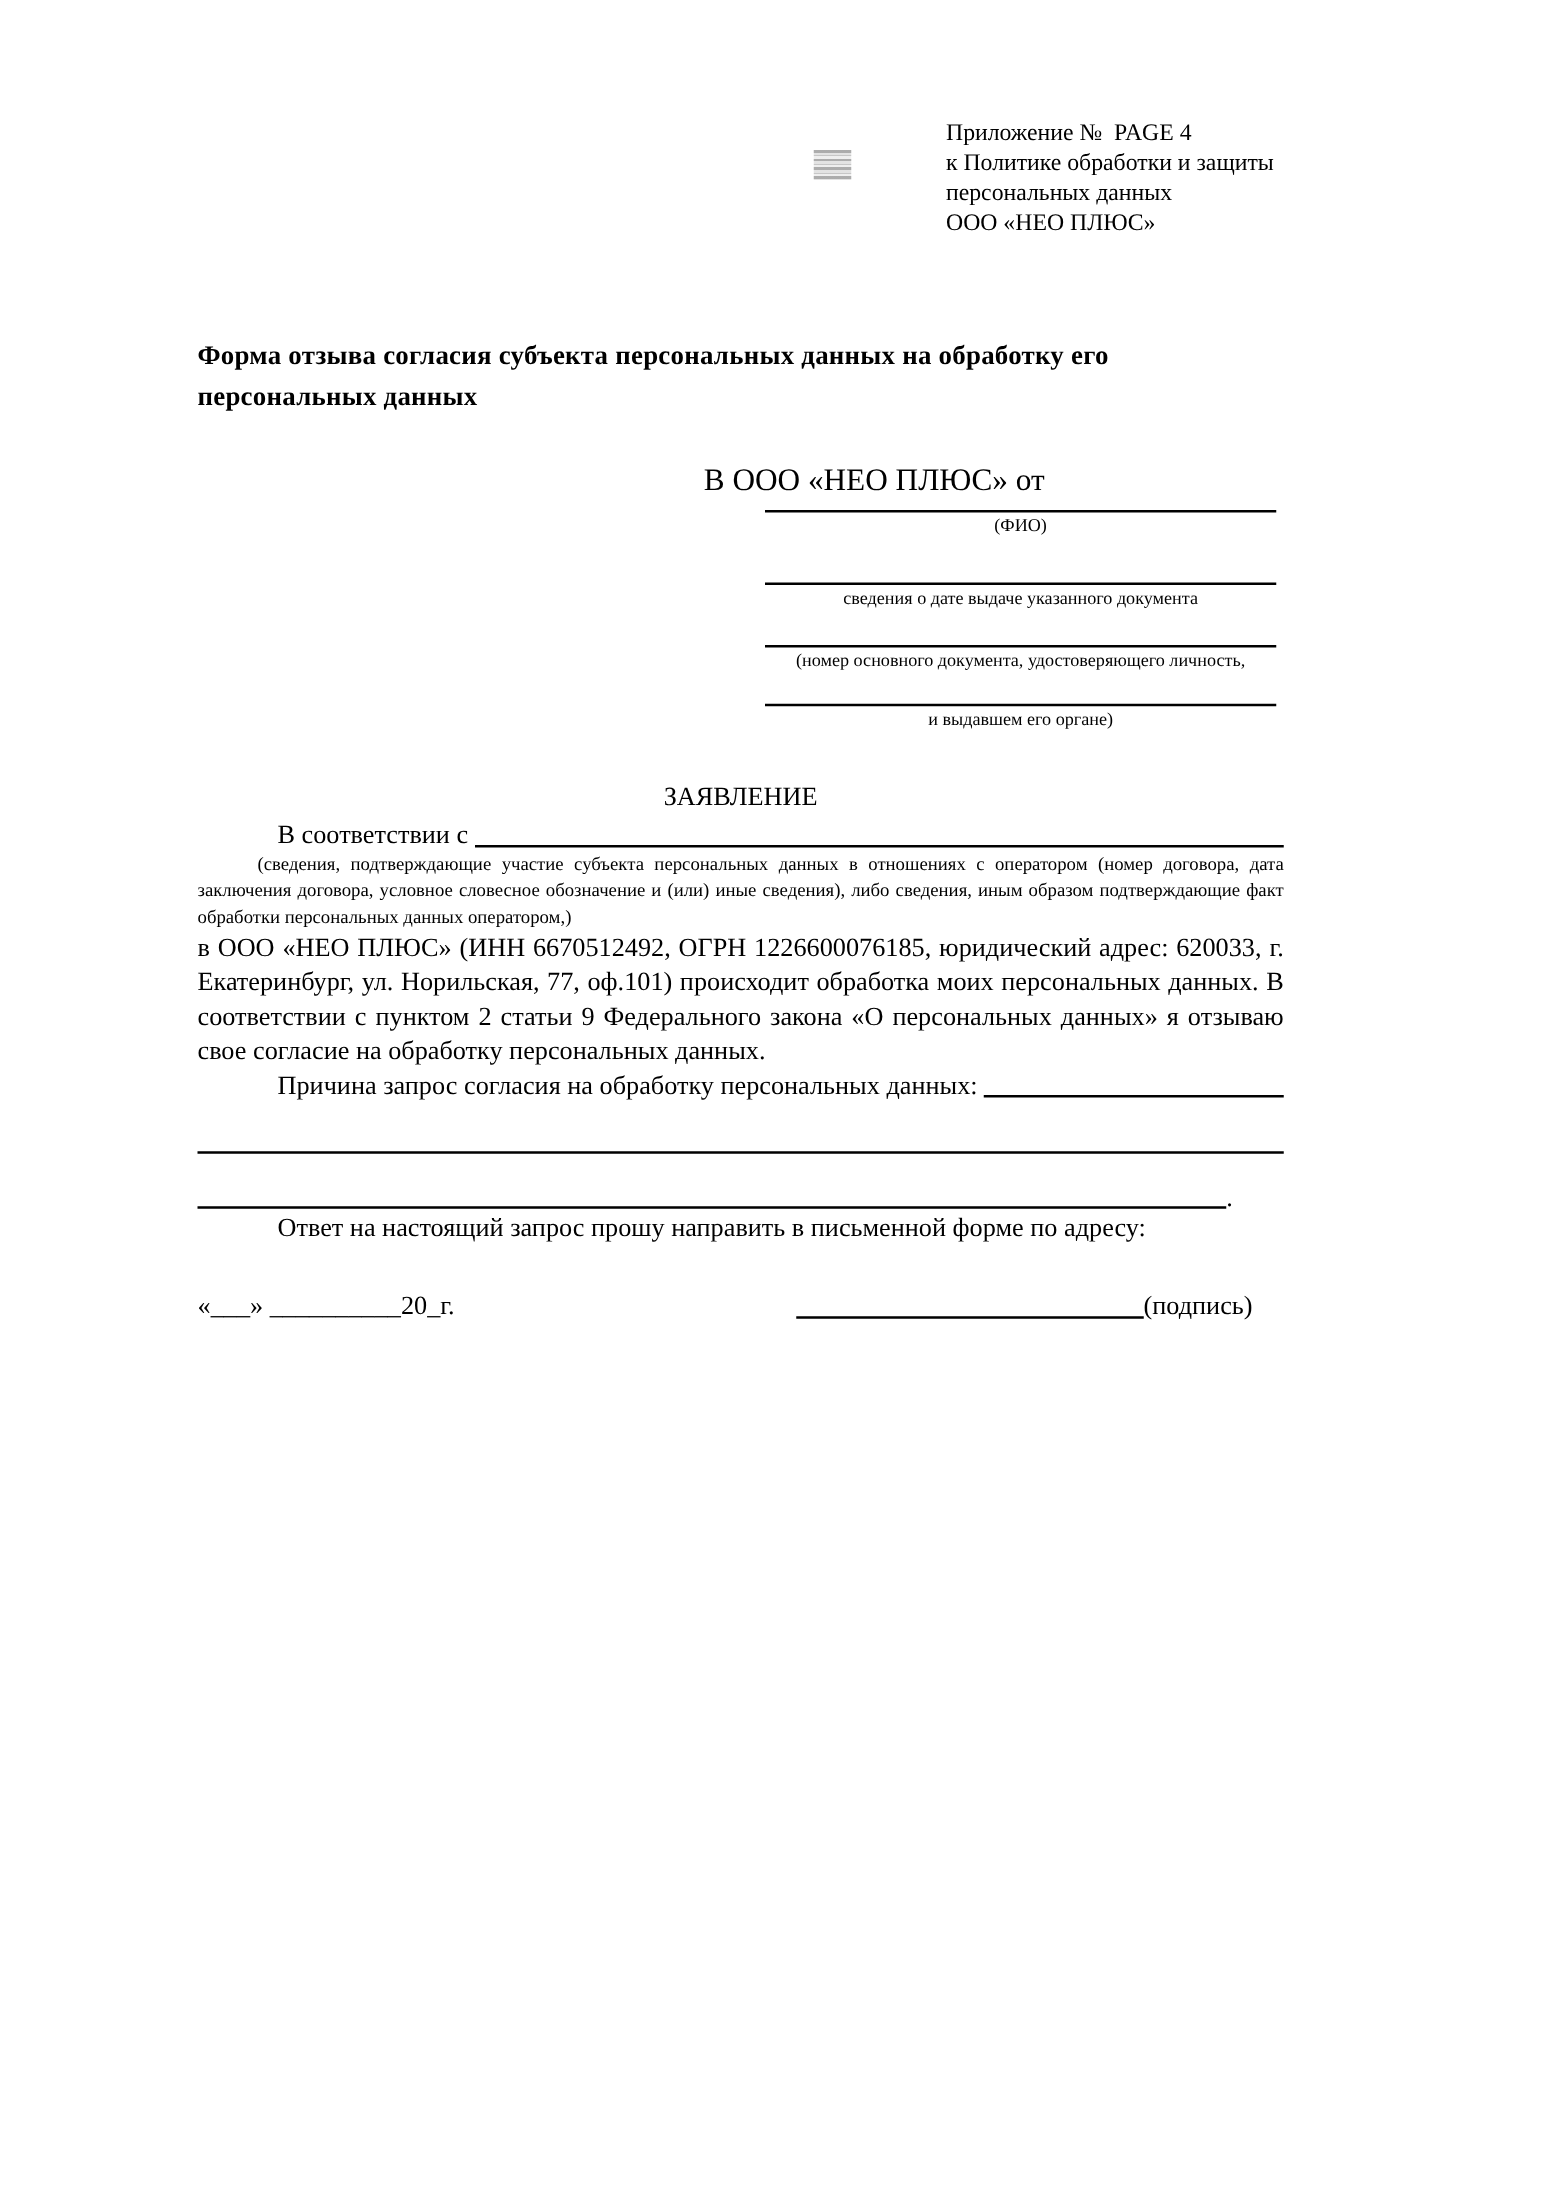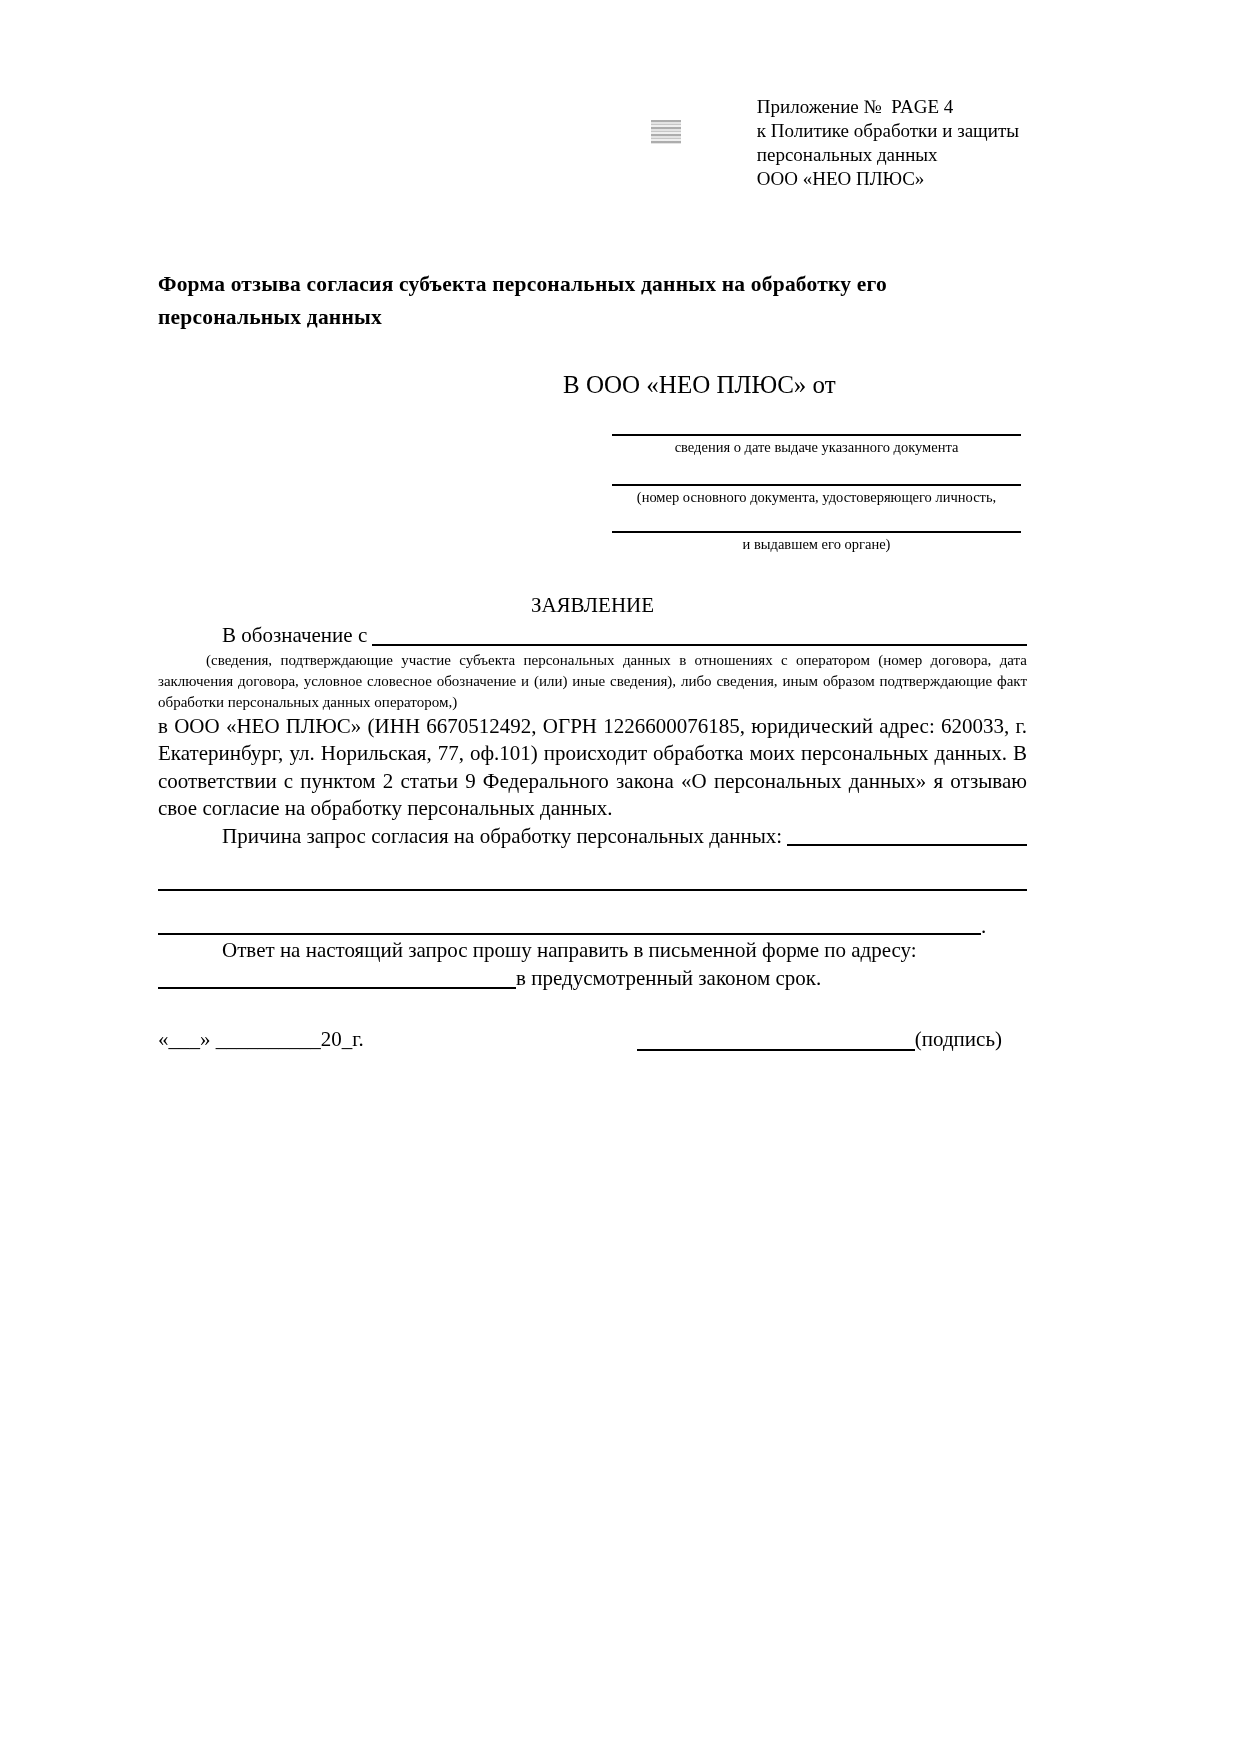--- a/index.html
+++ b/index.html
@@ -81,20 +81,24 @@
       <div>персональных данных</div>
       <div>ООО «НЕО ПЛЮС»</div>
     </div>
 
     <div class="title">Форма отзыва согласия субъекта персональных данных на обработку его
 персональных данных</div>
 
     <div class="addressee">
       <div class="to-line">В ООО «НЕО ПЛЮС» от</div>
 
+      <div class="field-group">
+        <div class="field-line fl-1"></div>
+        <div class="field-caption">(ФИО)</div>
+      </div>
 
       <div class="field-group">
         <div class="field-line fl-3"></div>
         <div class="field-caption">сведения о дате выдаче указанного документа</div>
       </div>
 
       <div class="field-group">
         <div class="field-line fl-2"></div>
         <div class="field-caption">(номер основного документа, удостоверяющего личность,</div>
       </div>
@@ -102,21 +106,21 @@
       <div class="field-group">
         <div class="field-line fl-4"></div>
         <div class="field-caption">и выдавшем его органе)</div>
       </div>
     </div>
 
     <div class="statement-heading">ЗАЯВЛЕНИЕ</div>
 
     <div class="flex-row intro-row">
       <span class="indent"></span>
-      <span>В обозначение с</span>
+      <span>В соответствии с</span>
       <span class="fill-line"></span>
     </div>
 
     <div class="small-note">(сведения, подтверждающие участие субъекта персональных данных в отношениях с оператором (номер договора, дата заключения договора, условное словесное обозначение и (или) иные сведения), либо сведения, иным образом подтверждающие факт обработки персональных данных оператором,)</div>
 
     <p class="body-par">в ООО «НЕО ПЛЮС» (ИНН 6670512492, ОГРН 1226600076185, юридический адрес: 620033, г. Екатеринбург, ул. Норильская, 77, оф.101) происходит обработка моих персональных данных. В соответствии с пунктом 2 статьи 9 Федерального закона «О персональных данных» я отзываю свое согласие на обработку персональных данных.</p>
 
     <div class="flex-row reason-row">
       <span class="indent"></span>
       <span>Причина запрос согласия на обработку персональных данных:</span>
@@ -126,24 +130,20 @@
     <div class="blank-row blank-1"></div>
 
     <div class="blank-2-row">
       <span class="blank-2"></span>
       <span>.</span>
     </div>
 
 
     <p class="body-par reply">Ответ на настоящий запрос прошу направить в письменной форме по адресу:</p>
 
-    <div class="flex-row reply-row">
-      <span class="addr-line"></span>
-      <span>в предусмотренный законом срок.</span>
-    </div>
 
     <div class="footer-row">
       <span>«___» __________20_г.</span>
       <span class="sig-group">
         <span class="sig-line"></span>
         <span>(подпись)</span>
       </span>
     </div>
 
   </div>

